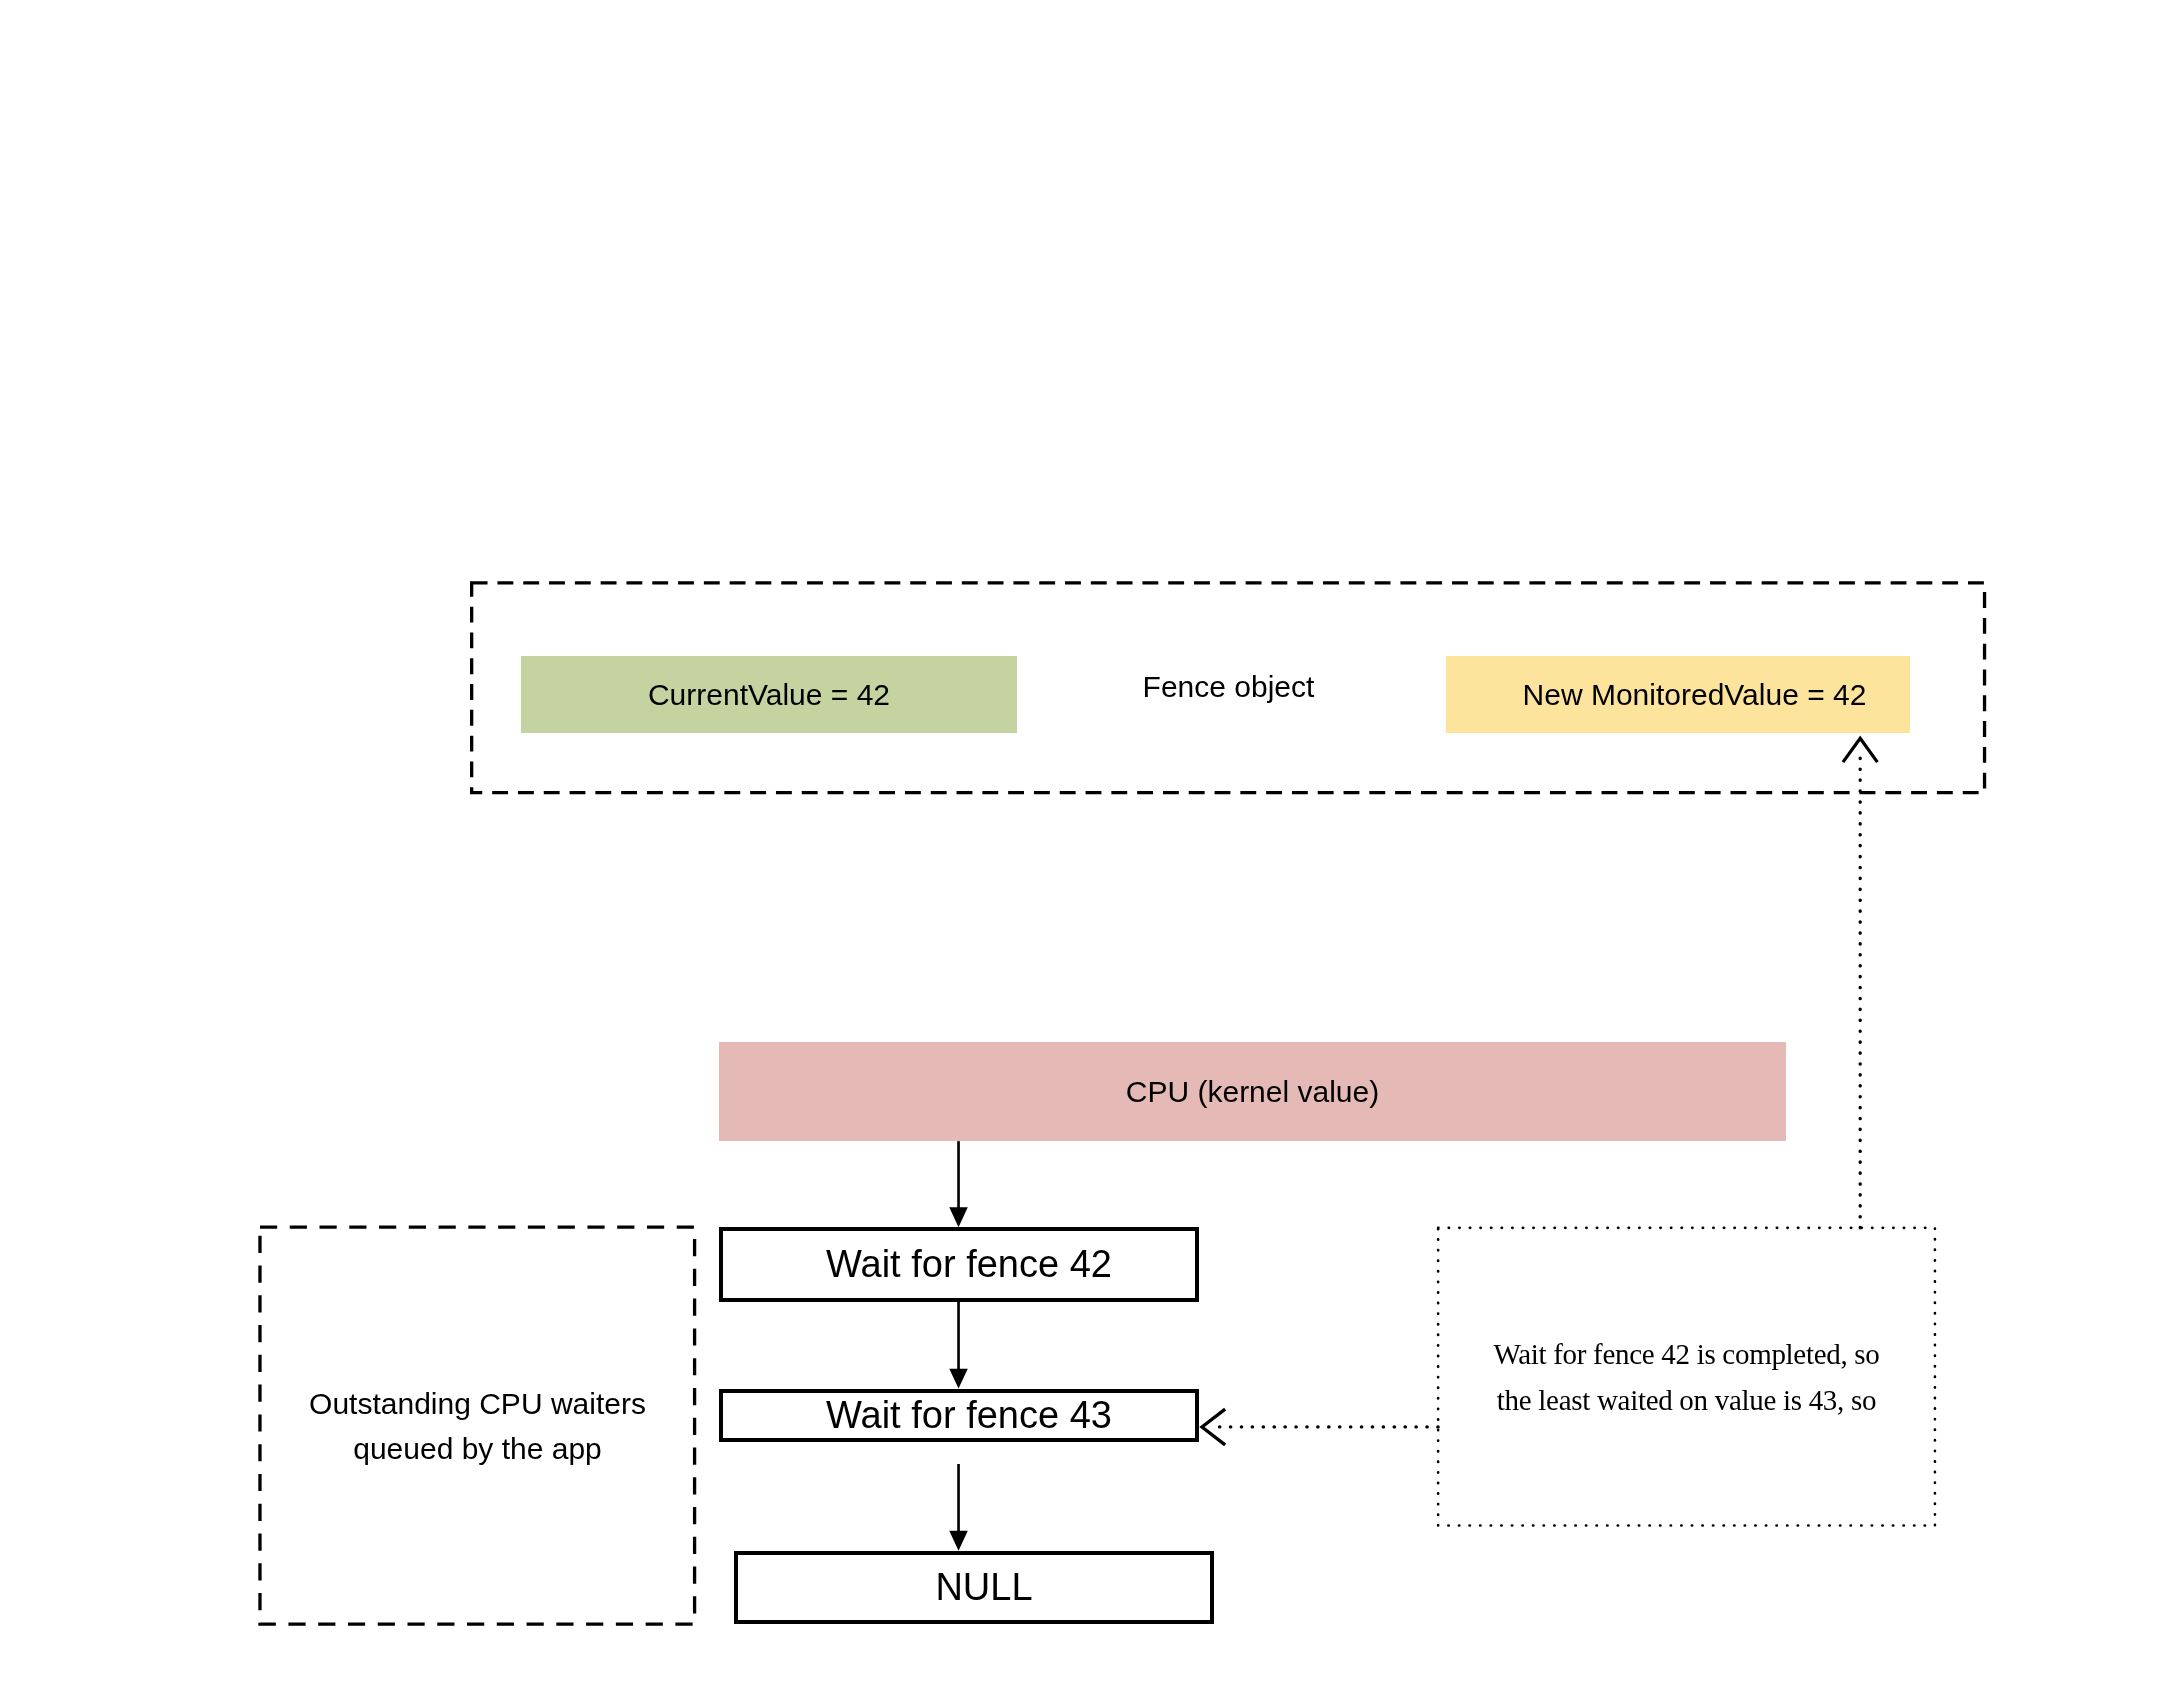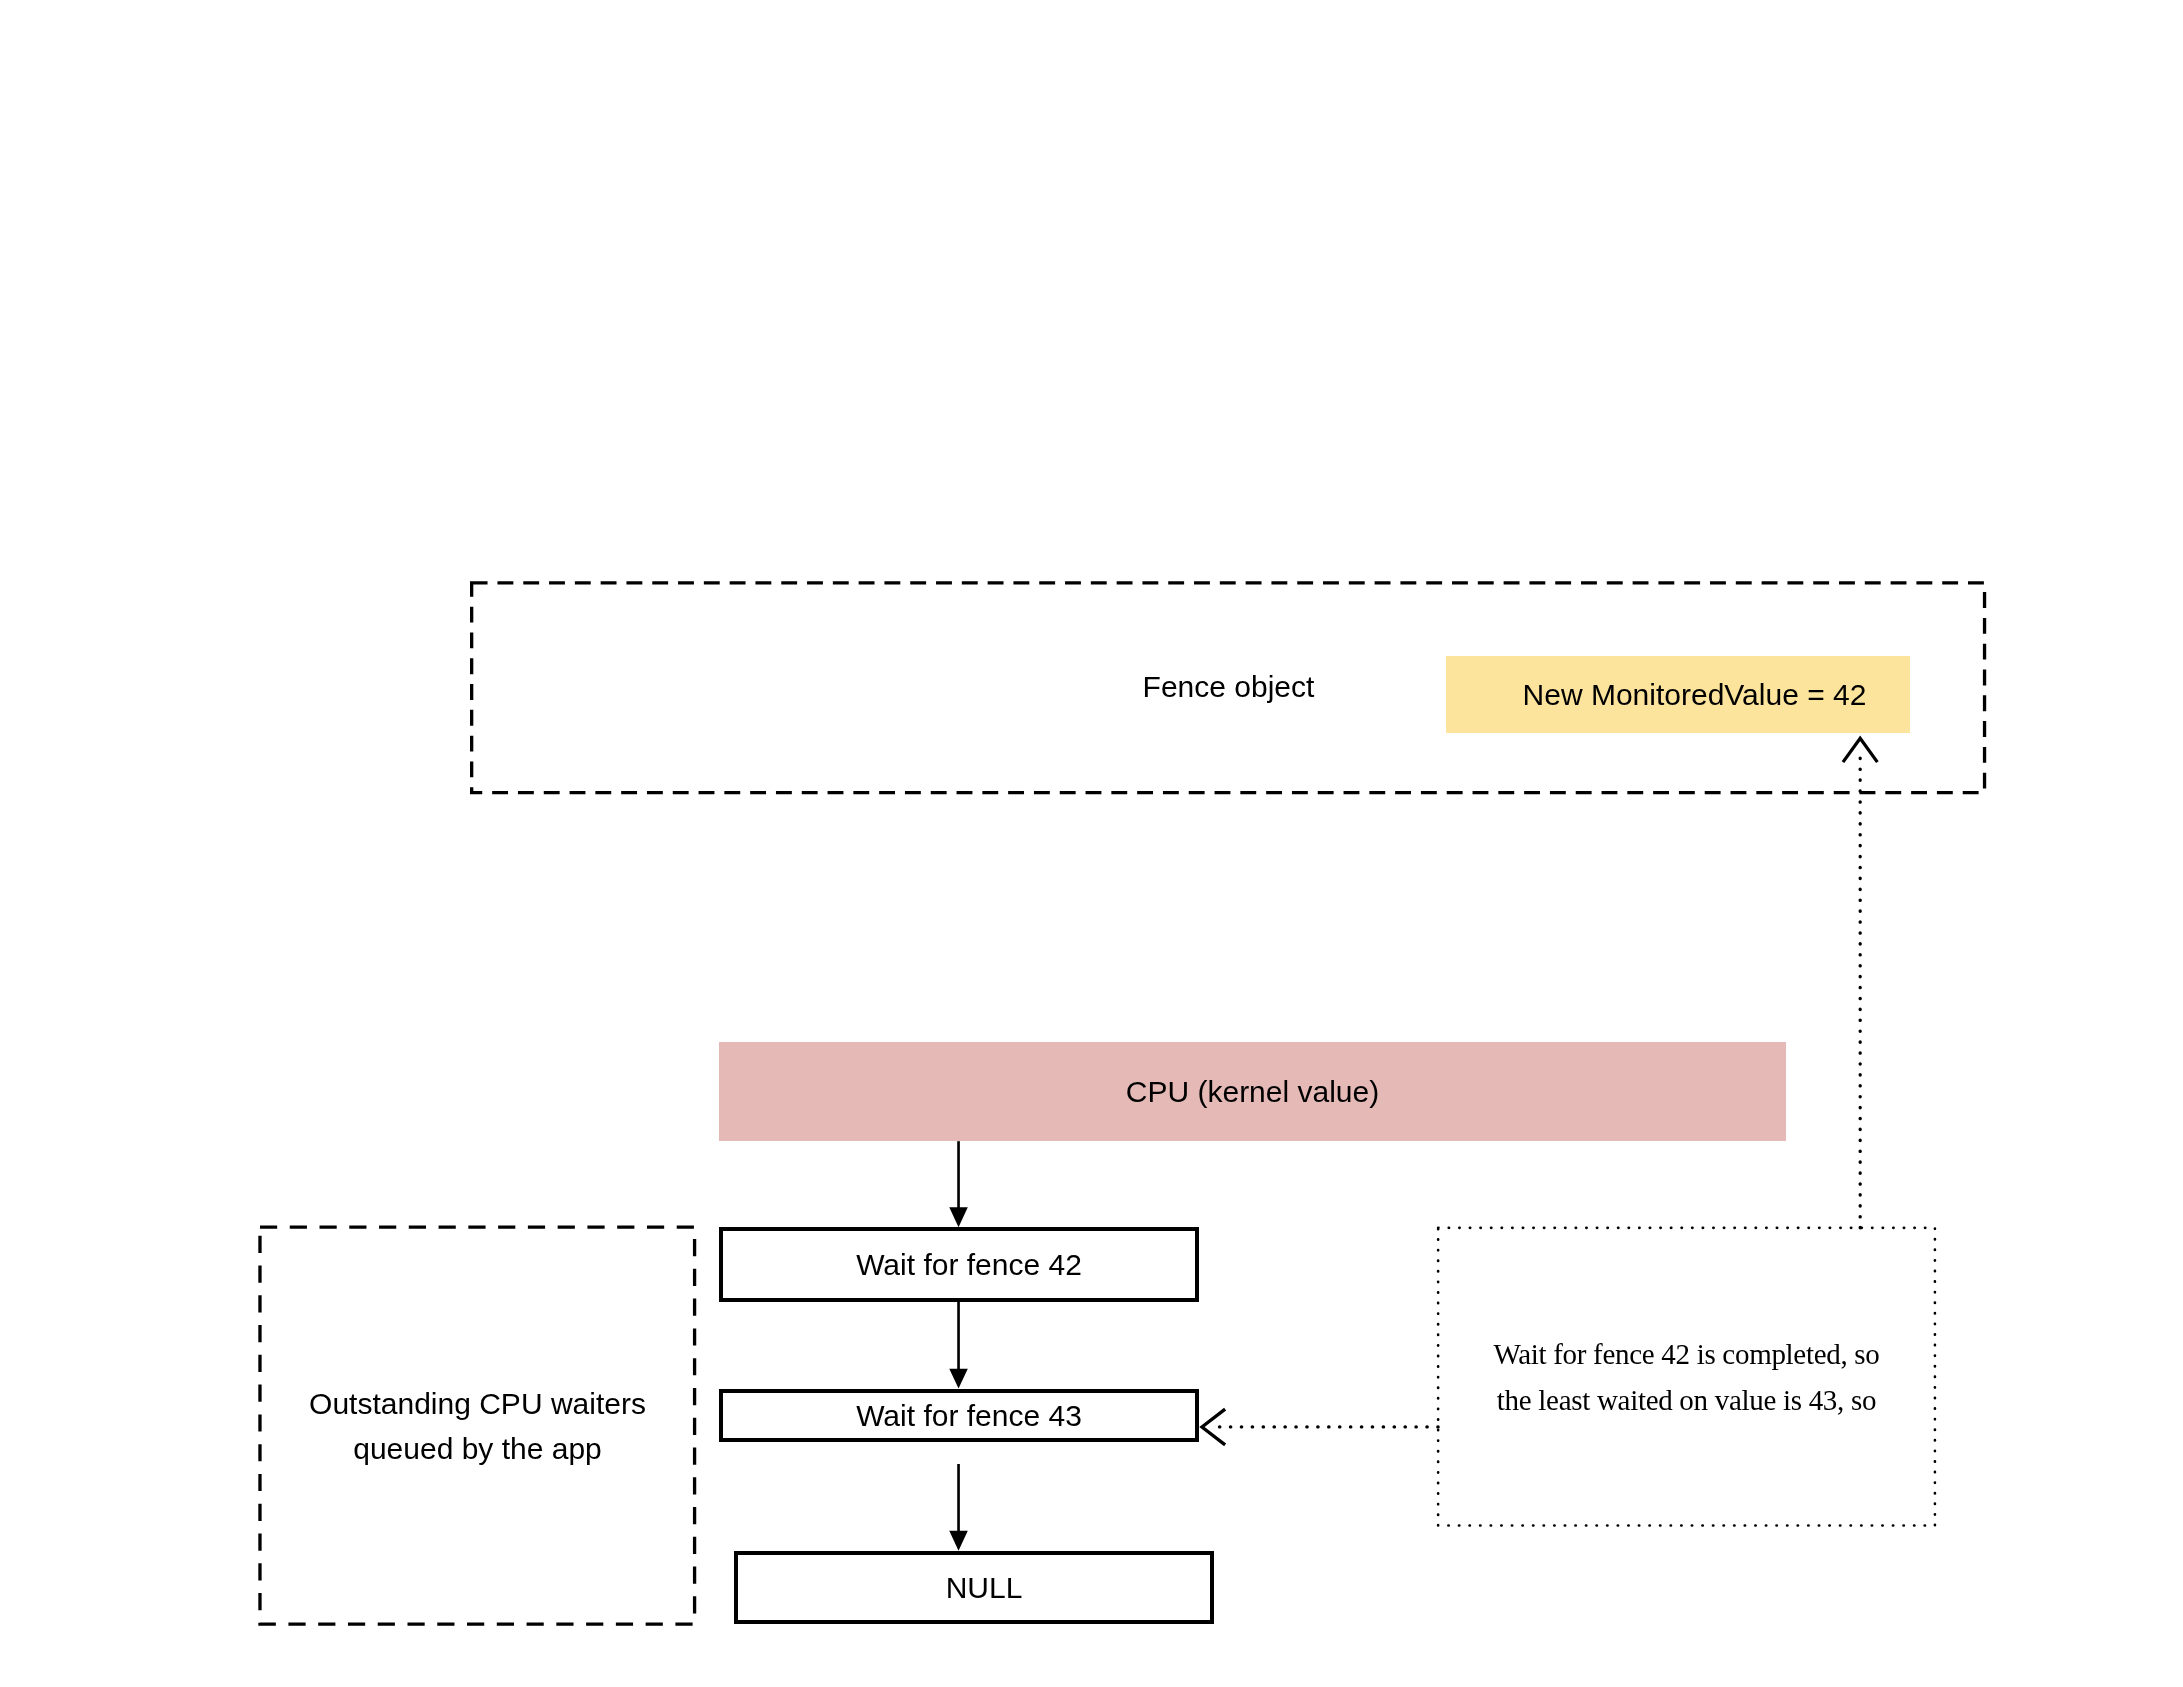--- a/index.html
+++ b/index.html
@@ -11,21 +11,21 @@
     color:#000;
   }
   #connectors{position:absolute;inset:0;width:2183px;height:1687px;}
   .abs{position:absolute;box-sizing:border-box;}
   .fillbox{
     display:flex;align-items:center;justify-content:center;
     text-align:center;font-size:30px;line-height:1.2;
   }
   .plainbox{
     display:flex;align-items:center;justify-content:center;
-    text-align:center;font-size:30px;line-height:1.2;
+    text-align:center;font-size:38px;line-height:1.2;
     background:#ffffff;border:4px solid #000;padding-left:20px;
   }
   .label{font-size:30px;text-align:center;}
   .queue-label-wrap{
     display:flex;align-items:center;justify-content:center;text-align:center;
   }
   .queue-label-inner{width:384px;font-size:30px;line-height:1.5;}
   .annotation-wrap{
     display:flex;flex-direction:column;align-items:center;justify-content:center;
     text-align:center;
@@ -59,20 +59,23 @@
 
     <line x1="2174" y1="2157" x2="1842" y2="2157" stroke="#000" stroke-width="5" stroke-linecap="round" stroke-dasharray="0.5 16"></line>
     <polyline points="1852,2130 1817,2157 1852,2184" fill="none" stroke="#000" stroke-width="5"></polyline>
 
     <line x1="2812" y1="1856" x2="2812" y2="1142" stroke="#000" stroke-width="5" stroke-linecap="round" stroke-dasharray="0.5 16"></line>
     <polyline points="2786,1152 2812,1116 2838,1152" fill="none" stroke="#000" stroke-width="5"></polyline>
   </svg>
 
   <div class="abs label" style="left:1063px;top:670px;width:331px;">Fence object</div>
 
+  <div class="abs fillbox" style="left: 521px; top: 656px; width: 496px; height: 77px; background: rgb(197, 211, 161);">
+    <span>CurrentValue = 42</span>
+  </div>
 
   <div class="abs fillbox" style="left: 1446px; top: 656px; width: 464px; height: 77px; background: rgb(253, 228, 156); padding-left: 33px;">
     <span>New MonitoredValue = 42</span>
   </div>
 
   <div class="abs fillbox" style="left: 719px; top: 1042px; width: 1067px; height: 99px; background: rgb(228, 185, 182);">
     <span>CPU (kernel value)</span>
   </div>
 
   <div class="abs plainbox" style="left:719px;top:1227px;width:480px;height:75px;">

